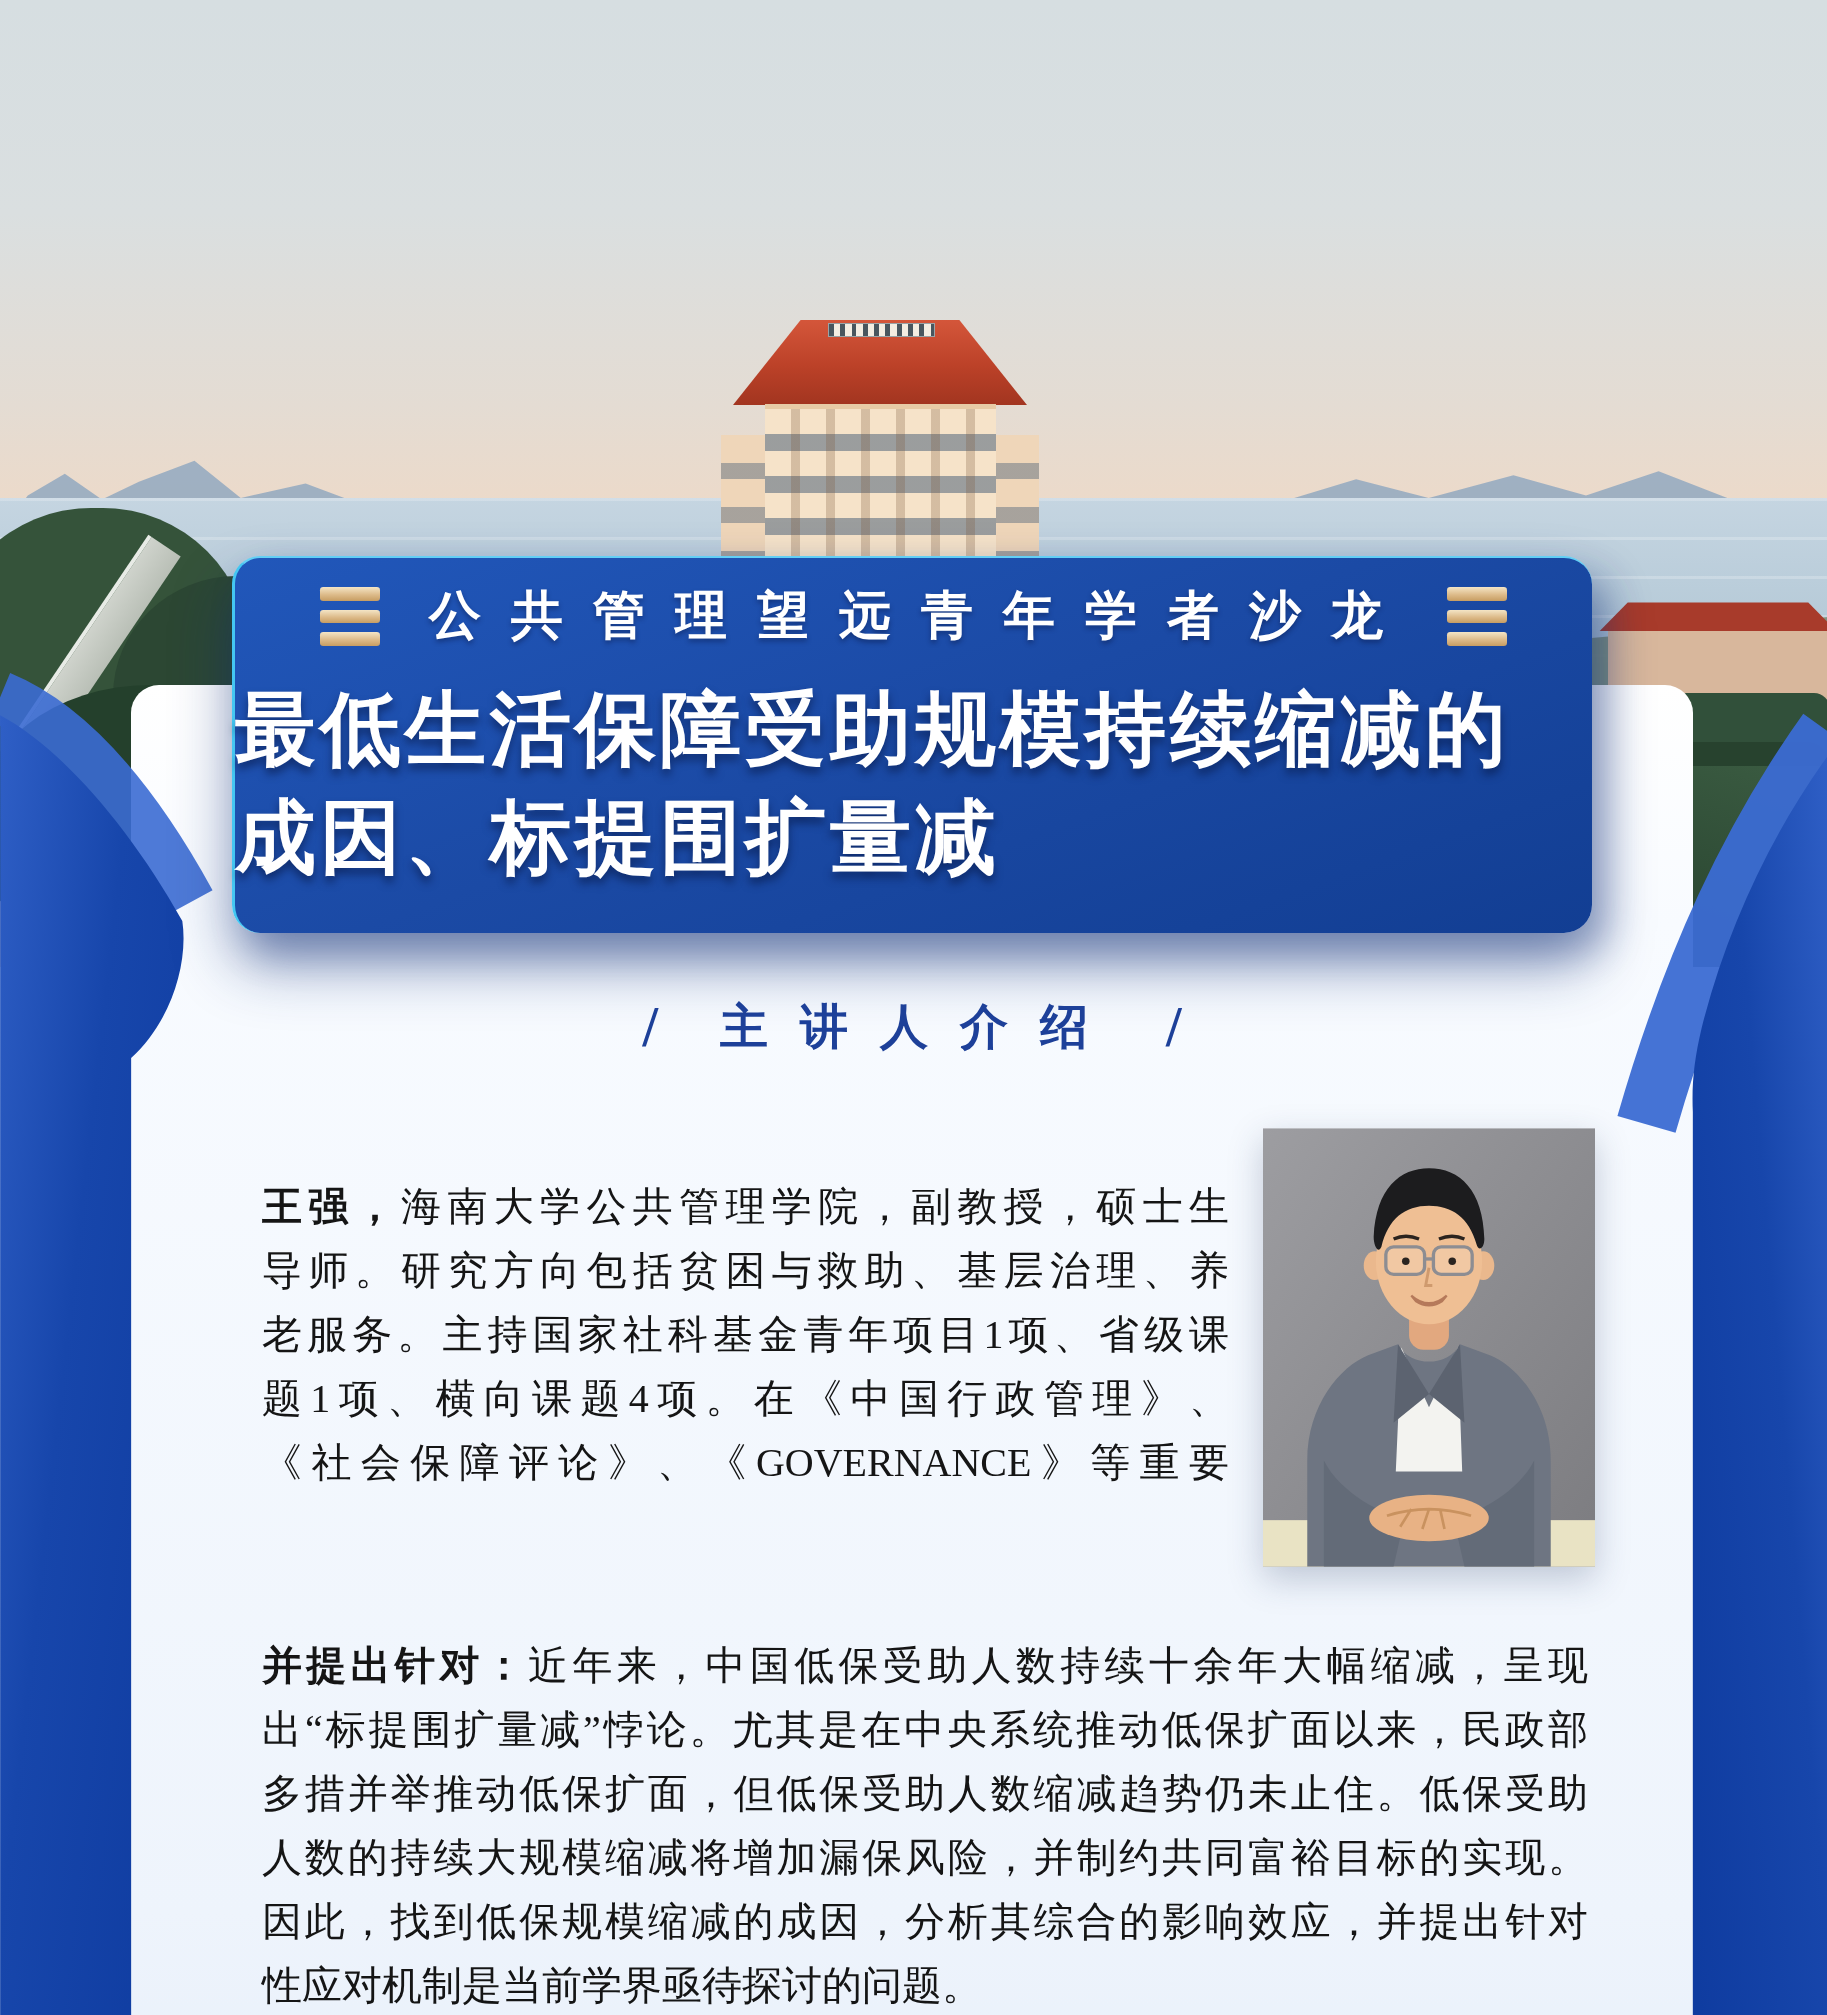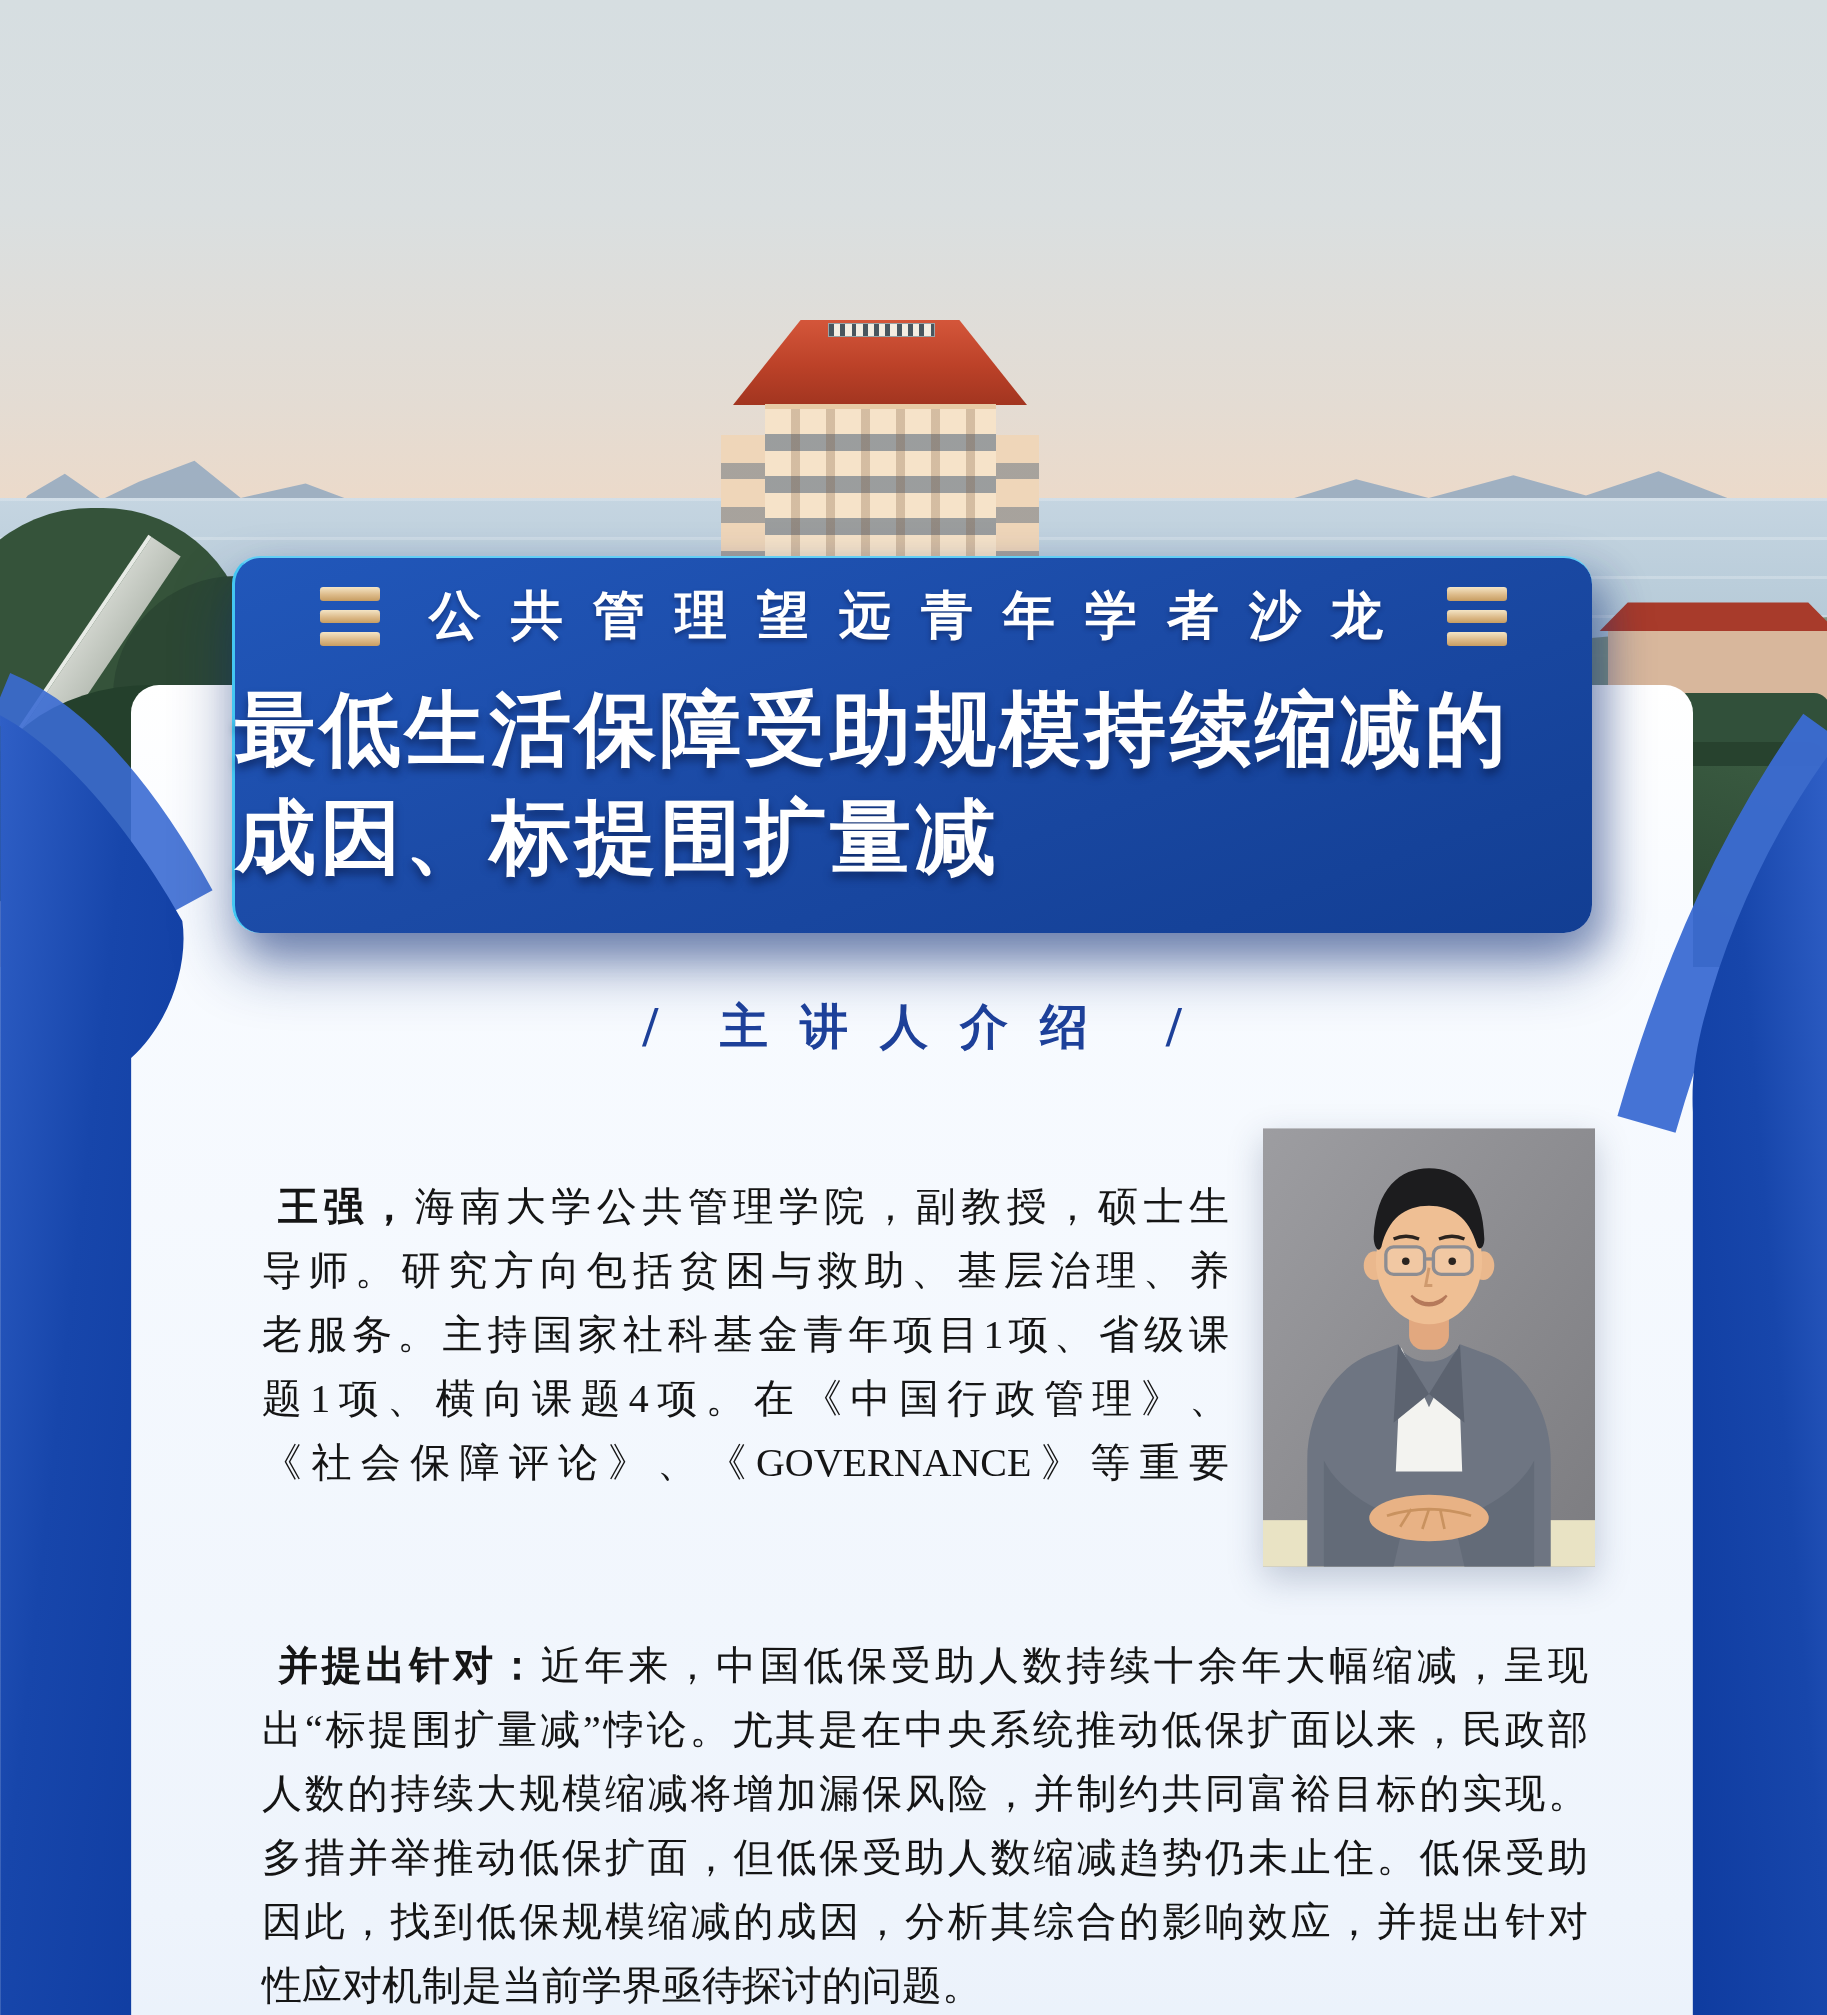--- a/index.html
+++ b/index.html
@@ -87,21 +87,21 @@
     justify-content:center;align-items:center;gap:46px;color:#1d4099;}
   .sec-head .label{font-size:48px;font-weight:bold;letter-spacing:32px;text-indent:16px;white-space:nowrap;}
   .sec-head .slash{font-size:56px;font-weight:bold;}
 
   
   .para{position:absolute;left:262px;z-index:5;color:#151515;}
   .para-line{font-size:40px;line-height:64px;text-align:justify;text-align-last:justify;white-space:nowrap;}
   .para-line.last{text-align-last:left;}
   .bio{top:1175px;width:967px;}
   .intro{top:1634px;width:1326px;}
-  .para b{font-weight:bold;margin-left:16px;}
+  .para b{font-weight:bold;}
 
   
   .portrait{position:absolute;left:1263px;top:1128px;width:332px;height:439px;z-index:5;
     box-shadow:0 12px 32px rgba(40,60,100,.25);}
 </style>
 </head>
 <body>
 
 <div class="hero">
   <div class="sky"></div>
@@ -213,18 +213,18 @@
   <path d="M134,151 Q150,165 166,151 L162,156 Q150,164 138,156 Z" fill="#ffffff" stroke="#b5795a" stroke-width="2"></path>
   <path d="M55,300 C70,330 110,350 128,352 L118,396 L55,396 Z" fill="#636b78"></path>
   <path d="M245,300 C230,330 190,350 172,352 L182,396 L245,396 Z" fill="#636b78"></path>
   <ellipse cx="150" cy="352" rx="54" ry="21" fill="#e8b285"></ellipse>
   <path d="M112,350 Q150,338 188,350 M124,360 L134,344 M144,362 L150,344 M164,362 L160,344" stroke="#c9925f" stroke-width="2.4" fill="none"></path>
 </svg>
 
 <div class="para intro">
   <div class="para-line"><b>并提出针对：</b><span>近年来，中国低保受助人数持续十余年大幅缩减，呈现</span></div>
   <div class="para-line">出“标提围扩量减”悖论。尤其是在中央系统推动低保扩面以来，民政部</div>
+  <div class="para-line">多措并举推动低保扩面，但低保受助人数缩减趋势仍未止住。低保受助</div>
   <div class="para-line">人数的持续大规模缩减将增加漏保风险，并制约共同富裕目标的实现。</div>
-  <div class="para-line">多措并举推动低保扩面，但低保受助人数缩减趋势仍未止住。低保受助</div>
   <div class="para-line">因此，找到低保规模缩减的成因，分析其综合的影响效应，并提出针对</div>
   <div class="para-line last">性应对机制是当前学界亟待探讨的问题。</div>
 </div>
 
 
 </body></html>

